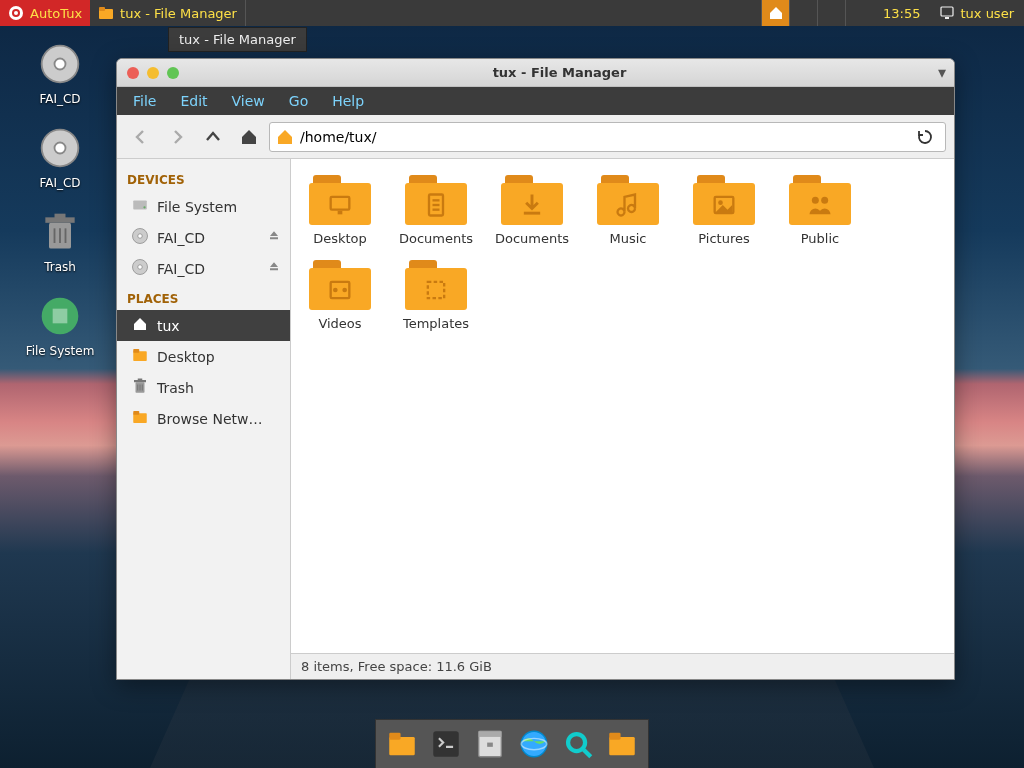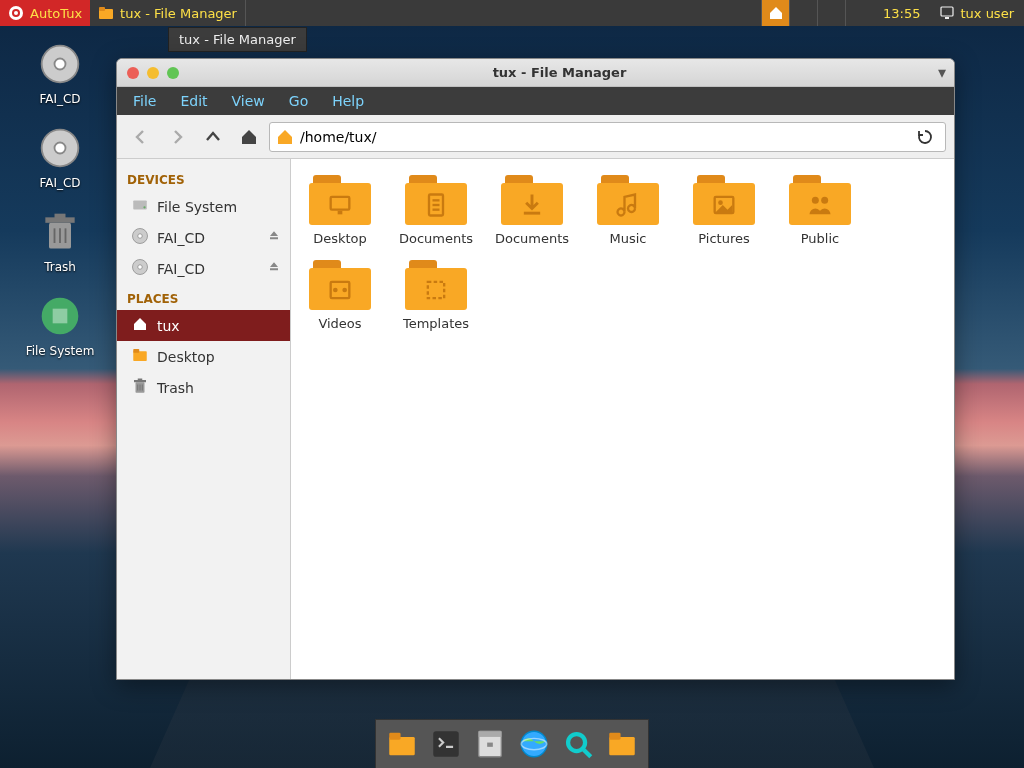--- a/index.html
+++ b/index.html
@@ -69,21 +69,21 @@
   .navbtn { width:32px; height:32px; display:flex; align-items:center; justify-content:center; color:#999; cursor:pointer; }
   .navbtn.enabled { color:#444; }
   .pathbar { flex:1; height:30px; background:#fff; border:1px solid #b8b8b8; border-radius:3px; display:flex; align-items:center; padding:4px 6px; gap:6px; font-size:14px; }
   .pathbar svg { flex-shrink:0; }
   .refresh { width:28px; text-align:center; }
 
   .body { flex:1; display:flex; min-height:0; }
   .sidebar { width:174px; background:#f2f2f2; border-right:1px solid #ccc; padding-top:6px; overflow:auto; }
   .side-head { font-size:12px; font-weight:bold; color:#a16207; padding:8px 10px 4px; }
   .side-item { display:flex; align-items:center; gap:8px; padding:5px 10px 5px 14px; font-size:14px; color:#333; cursor:pointer; position:relative; }
-  .side-item.active { background:#7f1d1d; color:#fff; }
+  .side-item.active { background:#404040; color:#fff; }
   .side-item .eject { position:absolute; right:8px; }
   .side-item svg { flex-shrink:0; }
 
   .content { flex:1; display:flex; flex-direction:column; }
   .iconview { flex:1; padding:16px 10px; display:flex; flex-wrap:wrap; align-content:flex-start; gap:14px 18px; }
   .fitem { width:78px; display:flex; flex-direction:column; align-items:center; gap:6px; cursor:pointer; }
   .fitem-label { font-size:13px; color:#333; text-align:center; }
   .folder-ico { width:62px; height:50px; position:relative; }
   .folder-back { position:absolute; top:0; left:4px; width:28px; height:12px; background:#e08a1a; border-radius:3px 3px 0 0; }
   .folder-front { position:absolute; top:8px; left:0; right:0; bottom:0; background:#f9a825; border-radius:3px; }
@@ -291,20 +291,28 @@
               <rect x="6" y="7" width="12" height="14" rx="1" fill="#999"></rect>
               <rect x="4" y="4" width="16" height="3" fill="#777"></rect>
               <rect x="9" y="2" width="6" height="3" fill="#777"></rect>
               <line x1="9" y1="10" x2="9" y2="18" stroke="#666"></line>
               <line x1="12" y1="10" x2="12" y2="18" stroke="#666"></line>
               <line x1="15" y1="10" x2="15" y2="18" stroke="#666"></line>
             </svg></span>
          <span>Trash</span>
 
        </div>
+        <div class="side-item">
+         <span><svg width="18" height="18" viewBox="0 0 24 24">
+              <rect x="3" y="7" width="18" height="13" rx="1" fill="#f9a825"></rect>
+              <rect x="3" y="4" width="8" height="5" rx="1" fill="#e08a1a"></rect>
+            </svg></span>
+         <span>Browse Netw…</span>
+
+       </div>
       </div>
     <div class="content">
       <div class="iconview" id="iconview">
           <div class="fitem">
        <div class="folder-ico">
          <div class="folder-back"></div>
               <div class="folder-front"></div>
          <div class="folder-glyph">
                 <svg width="28" height="28" viewBox="0 0 24 24">
                   <rect x="4" y="5" width="16" height="11" rx="1" fill="none" stroke="#c97a10" stroke-width="2"></rect>
@@ -402,20 +410,21 @@
               <div class="folder-front"></div>
          <div class="folder-glyph">
                 <svg width="28" height="28" viewBox="0 0 24 24">
                   <rect x="5" y="5" width="14" height="14" fill="none" stroke="#c97a10" stroke-width="2" stroke-dasharray="3 2"></rect>
                 </svg>
               </div>
        </div>
        <div class="fitem-label">Templates</div>
      </div>
         </div>
+      <div class="statusbar">8 items, Free space: 11.6 GiB</div>
     </div>
   </div>
 </div>
 
 <div class="dock" id="dock">
     <div class="dock-item">
       <svg width="34" height="34" viewBox="0 0 24 24">
         <rect x="3" y="7" width="18" height="13" rx="1" fill="#f9a825"></rect>
         <rect x="3" y="4" width="8" height="5" rx="1" fill="#e08a1a"></rect>
       </svg>

